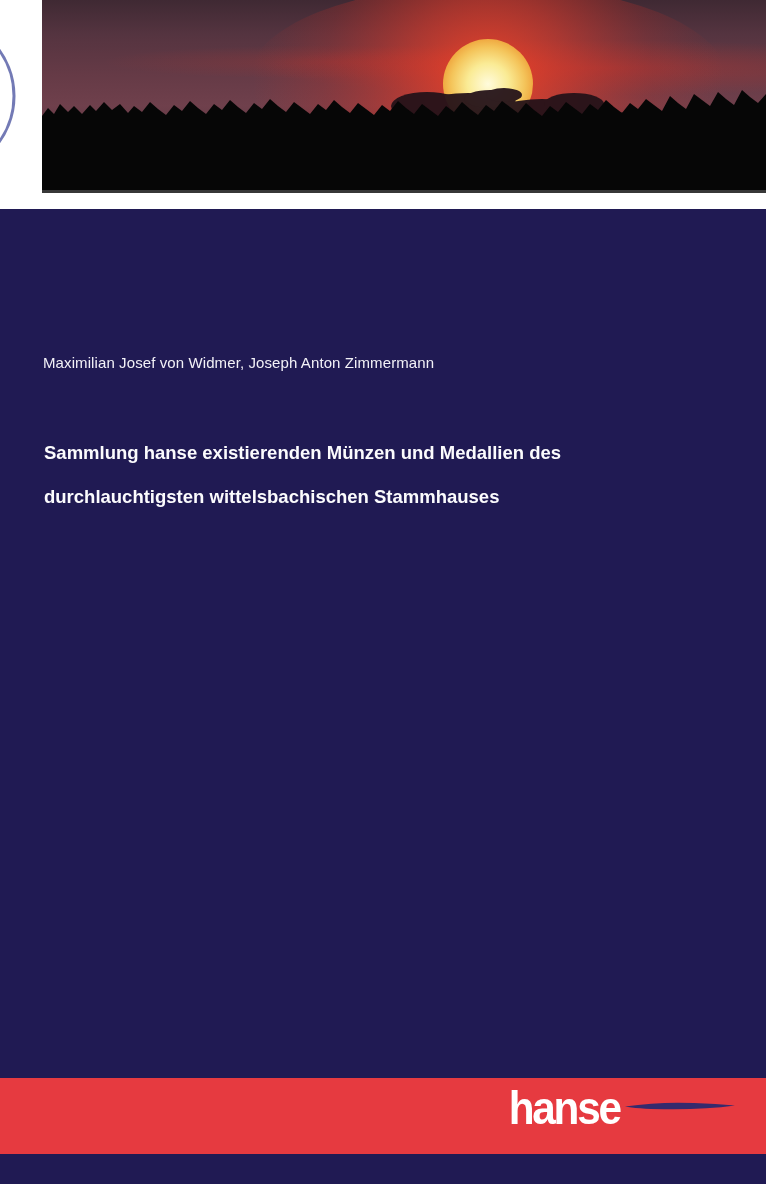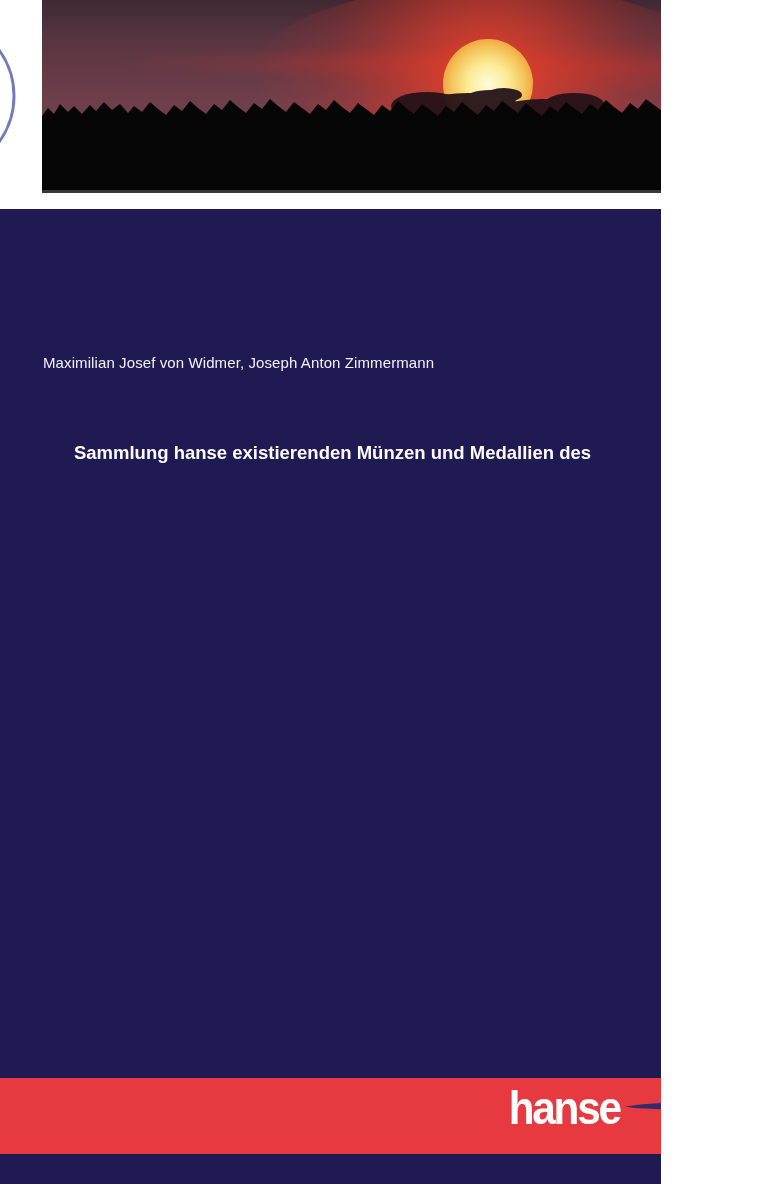--- a/index.html
+++ b/index.html
@@ -5,25 +5,24 @@
   :root{
     --body-navy:#201a53;
     --band-red:#e63a40;
     --swoosh-navy:#352a6d;
     --spine-arc-blue:#5b63a8;
     --text-white:#f2f1f7;
   }
   html,body{margin:0;padding:0;background:#ffffff;}
   .cover{
     position:relative;
-    width:661px;height:1184px;
+    width:766px;height:1184px;
     background:#ffffff;
     overflow:hidden;
     font-family:"Liberation Sans", sans-serif;
-    text-align:center;
   }
   
   .spine-strip{
     position:absolute;left:0;top:0;width:42px;height:209px;
     background:#ffffff;z-index:3;
   }
   .spine-strip svg{display:block;}
   
   .photo{
     position:absolute;left:42px;top:0;width:724px;height:193px;
@@ -149,20 +148,21 @@
   </div>
 
   <div class="photo-gap"></div>
 
   <div class="body-navy"></div>
 
   <div class="author-line">Maximilian Josef von Widmer, Joseph Anton Zimmermann</div>
 
   <div class="book-title">
     <div class="title-line">Sammlung hanse existierenden Münzen und Medallien des</div>
+    <div class="title-line">durchlauchtigsten wittelsbachischen Stammhauses</div>
   </div>
 
   <div class="publisher-band">
     <div class="publisher-logo">
       <div class="logo-word">hanse</div>
       <svg class="logo-swoosh" width="112" height="11" viewBox="0 0 112 11">
         <path d="M1,6.5 Q35,1.5 70,3 Q92,3.8 111,5.5 Q80,9.8 40,9.2 Q12,8.8 1,6.5 Z" fill="var(--swoosh-navy)"></path>
       </svg>
     </div>
   </div>

